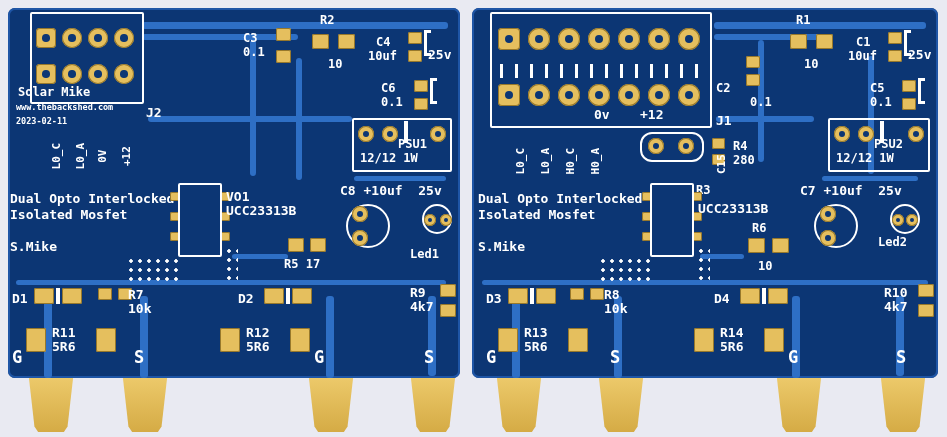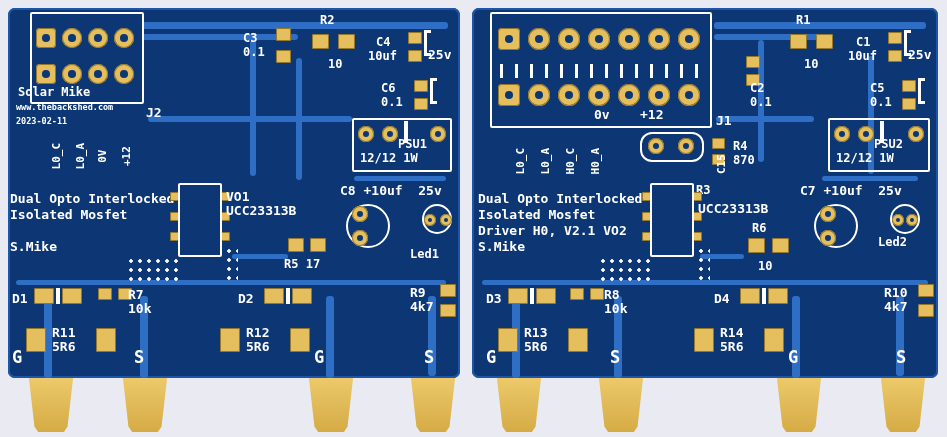--- a/index.html
+++ b/index.html
@@ -189,48 +189,47 @@
   <div class="pad" style="left:816px;top:34px;width:17px;height:15px"></div>
   <div class="silk s12" style="left:804px;top:58px">10</div>
   <div class="silk s12" style="left:856px;top:36px">C1</div>
   <div class="silk s12" style="left:848px;top:50px">10uf</div>
   <div class="pad" style="left:888px;top:32px;width:14px;height:12px"></div>
   <div class="pad" style="left:888px;top:50px;width:14px;height:12px"></div>
   <div class="bracket" style="left:904px;top:30px"></div>
   <div class="silk" style="left:908px;top:48px">25v</div>
   <div class="pad" style="left:746px;top:56px;width:14px;height:12px"></div>
   <div class="pad" style="left:746px;top:74px;width:14px;height:12px"></div>
-  <div class="silk s12" style="left:750px;top:82px">C2</div>
+  <div class="silk s12" style="left:716px;top:82px">C2</div>
   <div class="silk s12" style="left:750px;top:96px">0.1</div>
   <div class="silk s12" style="left:870px;top:82px">C5</div>
   <div class="silk s12" style="left:870px;top:96px">0.1</div>
   <div class="pad" style="left:902px;top:80px;width:14px;height:12px"></div>
   <div class="pad" style="left:902px;top:98px;width:14px;height:12px"></div>
   <div class="bracket" style="left:918px;top:78px"></div>
 
   <div class="wbox rbox" style="left:640px;top:132px;width:64px;height:30px"></div>
   <div class="pad th" style="left:648px;top:138px;width:16px;height:16px"></div>
   <div class="pad th" style="left:678px;top:138px;width:16px;height:16px"></div>
   <div class="pad" style="left:712px;top:138px;width:13px;height:11px"></div>
   <div class="pad" style="left:712px;top:154px;width:13px;height:11px"></div>
   <div class="silk s12" style="left:733px;top:140px">R4</div>
-  <div class="silk s12" style="left:733px;top:154px">870</div>
+  <div class="silk s12" style="left:733px;top:154px">280</div>
   <div class="silk s11 rot" style="left:694px;top:158px">C15</div>
   <div class="silk s12" style="left:696px;top:184px">R3</div>
   <div class="wbox" style="left:828px;top:118px;width:102px;height:54px"></div>
   <div class="pad th" style="left:834px;top:126px;width:16px;height:16px"></div>
   <div class="pad th" style="left:858px;top:126px;width:16px;height:16px"></div>
   <div class="pad th" style="left:908px;top:126px;width:16px;height:16px"></div>
   <div class="bar" style="left:880px;top:121px;width:4px;height:22px"></div>
   <div class="silk s12" style="left:874px;top:138px">PSU2</div>
   <div class="silk s12" style="left:836px;top:152px">12/12 1W</div>
 
   <div class="silk" style="left:478px;top:192px">Dual Opto Interlocked</div>
   <div class="silk" style="left:478px;top:208px">Isolated Mosfet</div>
-  <div class="silk" style="left:478px;top:224px">Driver H0, V2.1 VO2</div>
   <div class="silk" style="left:478px;top:240px">S.Mike</div>
   <div class="pad" style="left:642px;top:192px;width:11px;height:9px"></div>
   <div class="pad" style="left:642px;top:212px;width:11px;height:9px"></div>
   <div class="pad" style="left:642px;top:232px;width:11px;height:9px"></div>
   <div class="pad" style="left:691px;top:192px;width:11px;height:9px"></div>
   <div class="pad" style="left:691px;top:212px;width:11px;height:9px"></div>
   <div class="pad" style="left:691px;top:232px;width:11px;height:9px"></div>
   <div class="wbox" style="left:650px;top:183px;width:44px;height:74px;background:#0c3674"></div>
   <div class="silk" style="left:698px;top:202px">UCC23313B</div>
   <div class="vias" style="left:600px;top:258px;width:52px;height:26px"></div>

